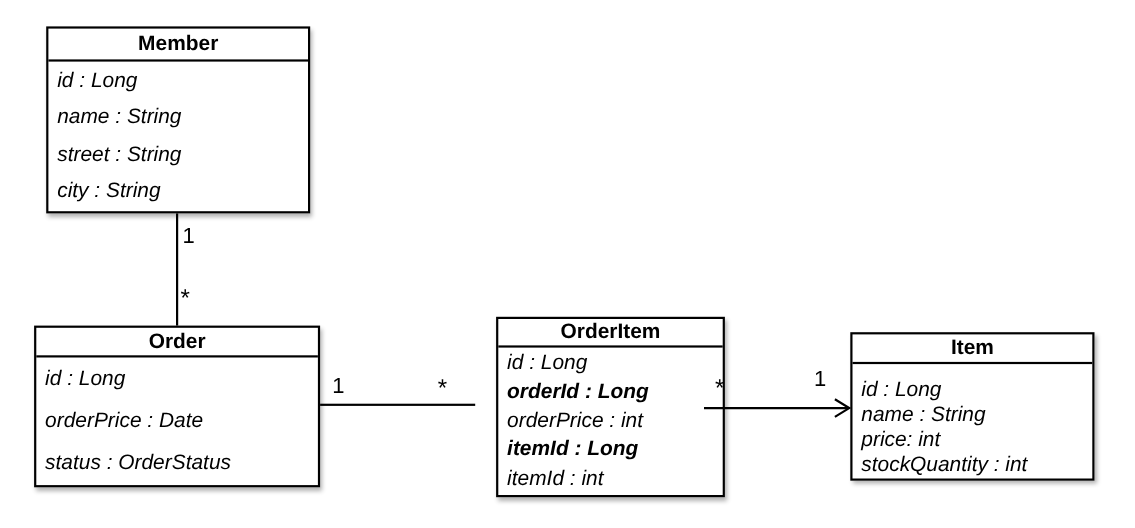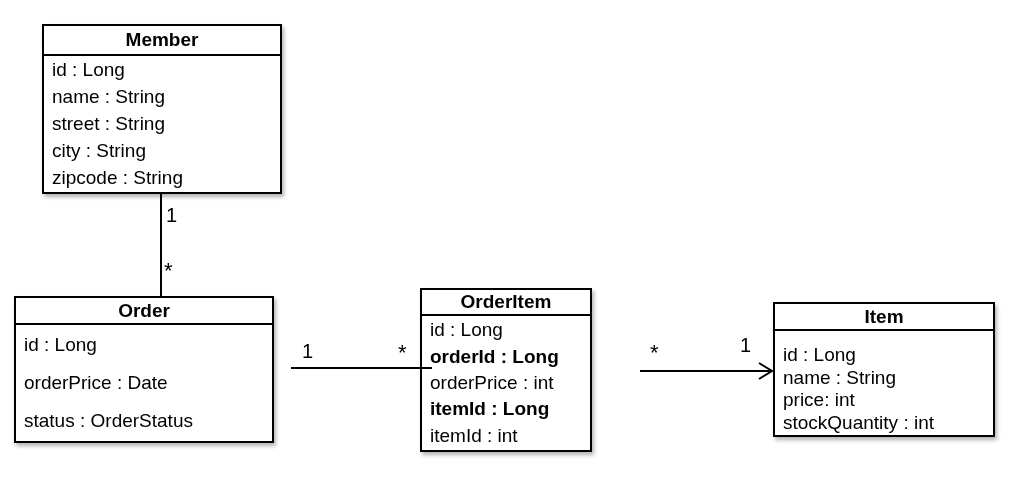--- a/index.html
+++ b/index.html
@@ -33,20 +33,21 @@
     display: flex;
     align-items: center;
     justify-content: center;
     flex: 0 0 auto;
   }
   .entity-attrs {
     flex: 1 1 auto;
     display: flex;
     flex-direction: column;
     padding: 1px 0;
+    font-style: italic;
   }
   .attr-row {
     flex: 1 1 auto;
     display: flex;
     align-items: center;
     font-size: 19px;
     padding-left: 8px;
     white-space: nowrap;
   }
   .attr-bold { font-weight: bold; }
@@ -61,23 +62,23 @@
     line-height: 1;
     color: #000000;
   }
   .arrow-svg {
     position: absolute;
   }
 
   
   #entity-member    { left: 42px;  top: 24px;  width: 240px; height: 170px; }
   #entity-member .entity-title { height: 28px; }
-  #entity-order     { left: 14px;  top: 296px; width: 260px; height: 147px; }
+  #entity-order     { left: 31px;  top: 296px; width: 260px; height: 147px; }
   #entity-order .entity-title { height: 25px; }
-  #entity-orderitem { left: 420px; top: 288px; width: 172px; height: 164px; }
+  #entity-orderitem { left: 451px; top: 288px; width: 208px; height: 164px; }
   #entity-orderitem .entity-title { height: 24px; }
   #entity-item      { left: 773px; top: 302px; width: 222px; height: 135px; gap: 12px; }
   #entity-item .entity-title { height: 25px; }
 
   
   #conn-member-order    { left: 160px; top: 194px; width: 2px;  height: 102px; }
   #conn-order-orderitem { left: 291px; top: 367px; width: 141px; height: 2px; }
   #conn-orderitem-item  { left: 640px; top: 356px; width: 135px; height: 30px; }
 
   
@@ -93,21 +94,20 @@
 
 <div id="canvas">
 
   <div class="entity" id="entity-member">
     <div class="entity-title">Member</div>
     <div class="entity-attrs">
       <div class="attr-row">id : Long</div>
       <div class="attr-row">name : String</div>
       <div class="attr-row">street : String</div>
       <div class="attr-row">city : String</div>
-      <div class="attr-row">zipcode : String</div>
     </div>
   </div>
 
   <div class="entity" id="entity-order">
     <div class="entity-title">Order</div>
     <div class="entity-attrs">
       <div class="attr-row">id : Long</div>
       <div class="attr-row">orderPrice : Date</div>
       <div class="attr-row">status : OrderStatus</div>
     </div>

